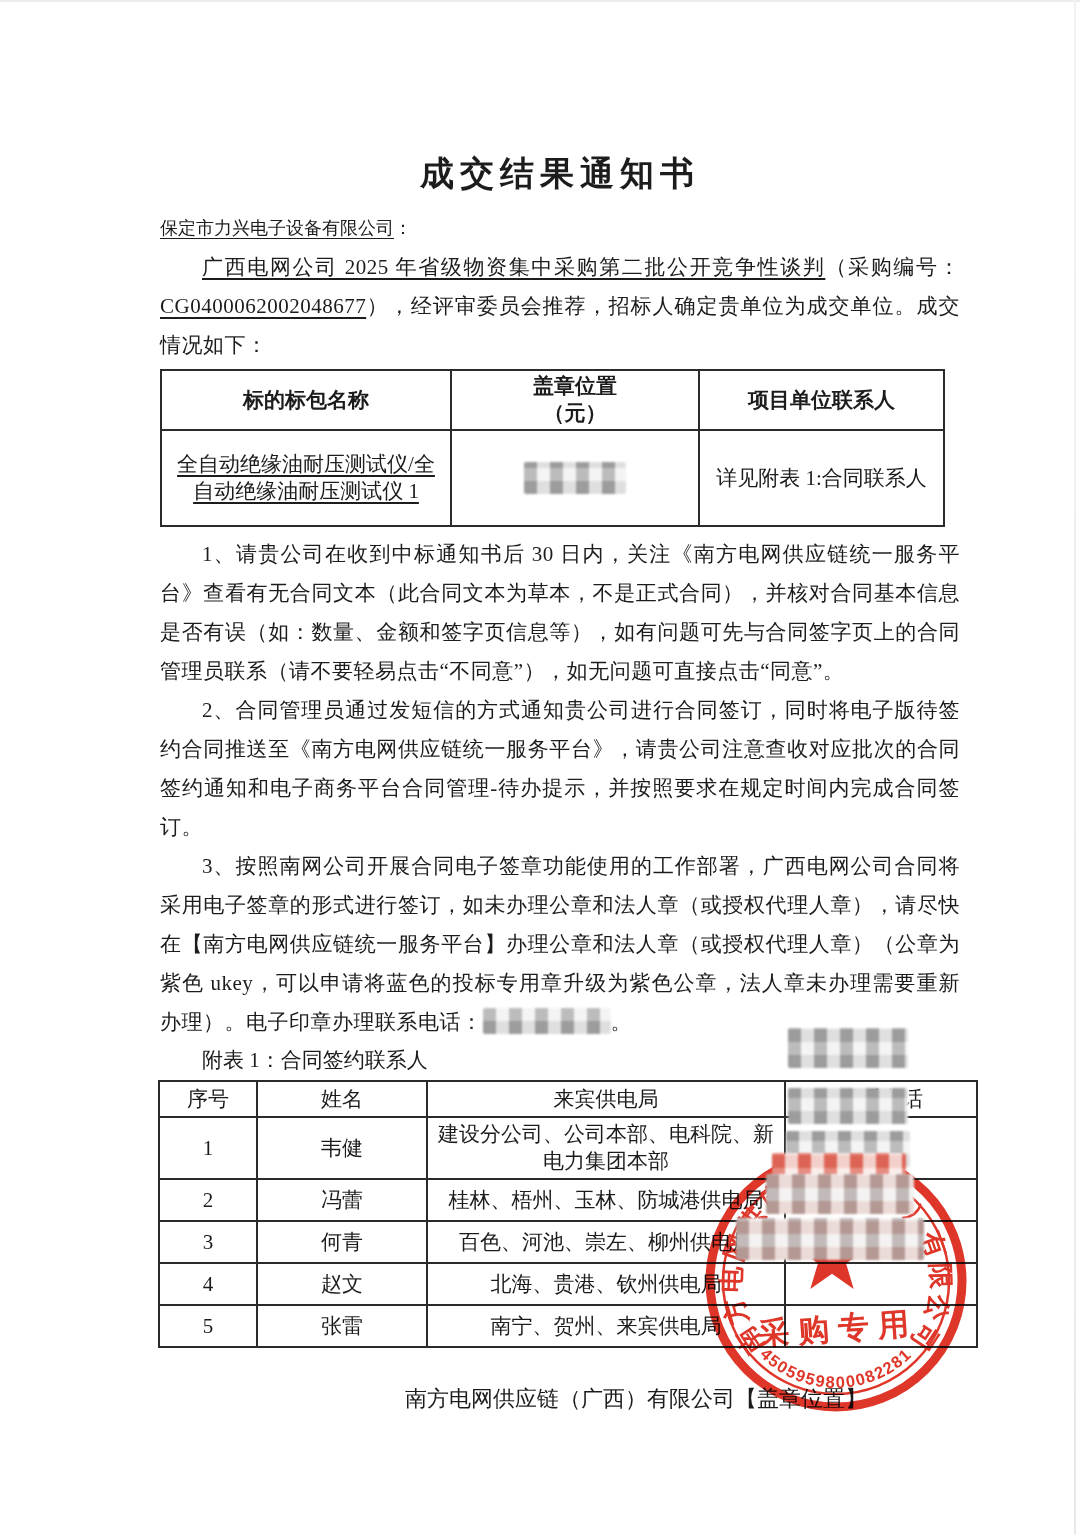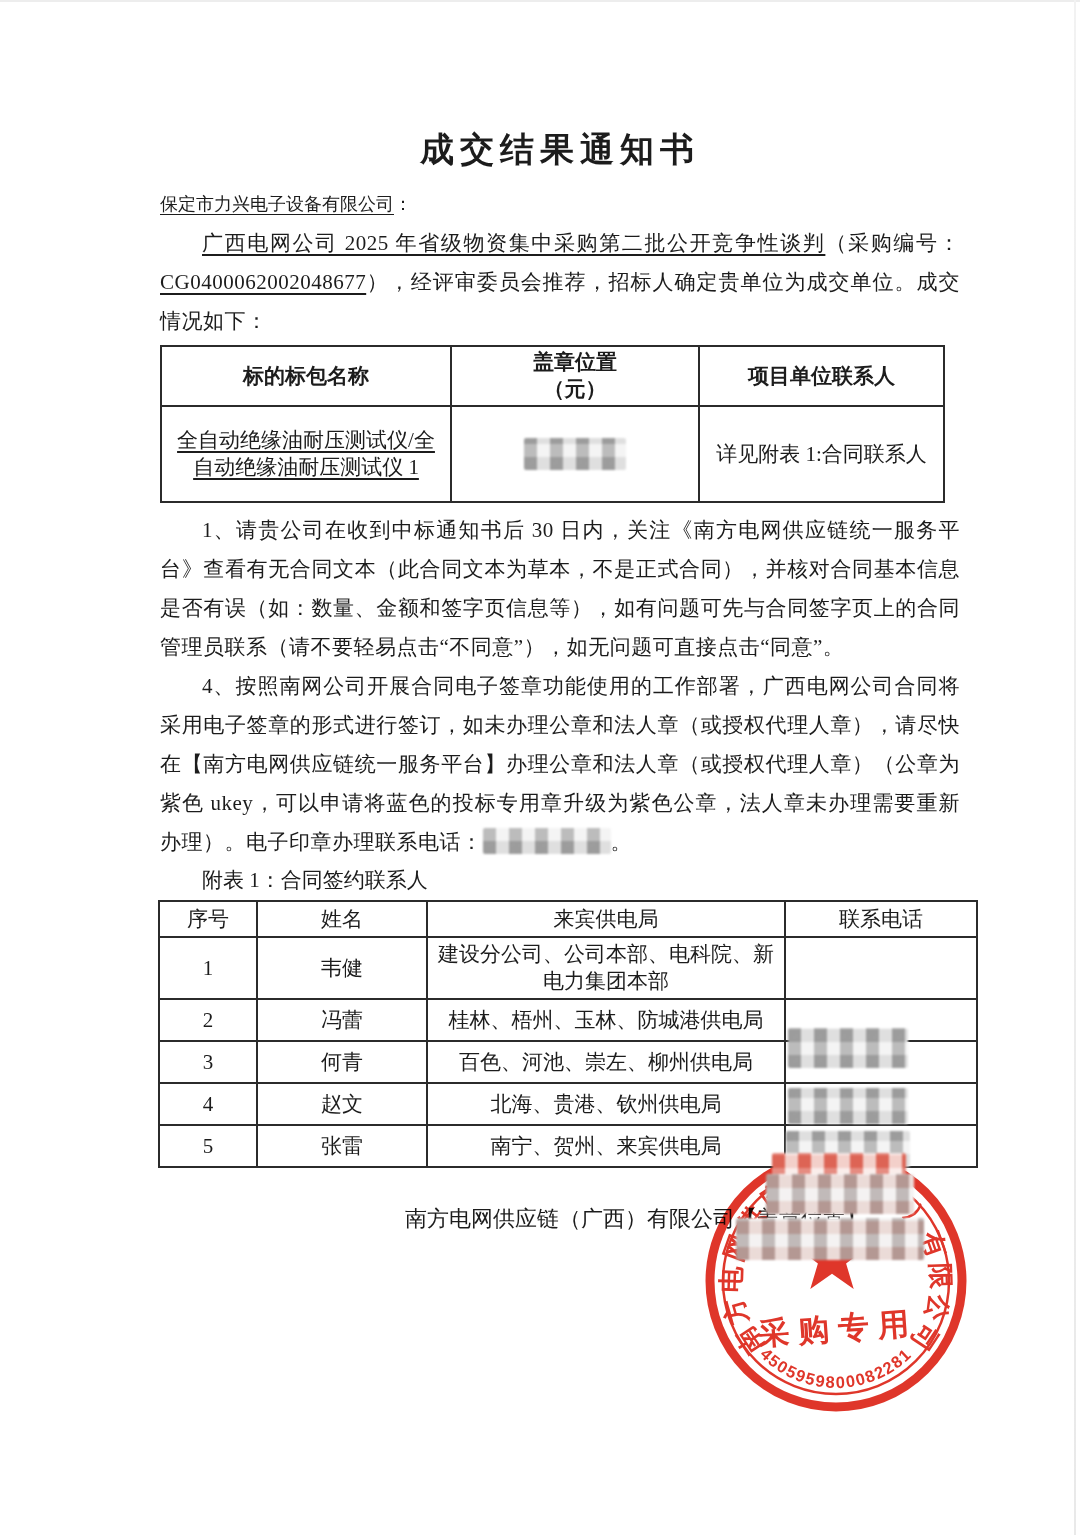--- a/index.html
+++ b/index.html
@@ -12,21 +12,21 @@
     overflow:hidden;
   }
   .page::before{ 
     content:"";position:absolute;left:0;top:0;width:100%;height:2px;
     background:#ededed;
   }
   .scan-edge{
     position:absolute;top:0;right:4px;width:2px;height:100%;
     background:linear-gradient(#f2f2f2,#e9e9e9);
   }
-  .content{padding:126px 120px 0 160px;}
+  .content{padding:126px 120px 0 160px;margin-top:24px;}
   .doc-title{
     text-align:center;font-size:34px;font-weight:bold;
     letter-spacing:6px;margin:0 0 10px 0;line-height:48px;
   }
   .addressee{font-size:18px;line-height:40px;margin:0;}
   .uline{text-decoration:underline;text-underline-offset:4px;}
   .body-p{
     font-size:21px;line-height:39px;margin:0;text-align:justify;
     text-indent:2em;letter-spacing:0.5px;
   }
@@ -113,22 +113,23 @@
         <td>
           <div class="mosaic amount-redact"></div>
         </td>
         <td>详见附表 1:合同联系人</td>
       </tr>
     </tbody>
       </table>
 
     <p class="body-p" style="margin-top:6px">1、请贵公司在收到中标通知书后 30 日内，关注《南方电网供应链统一服务平台》查看有无合同文本（此合同文本为草本，不是正式合同），并核对合同基本信息是否有误（如：数量、金额和签字页信息等），如有问题可先与合同签字页上的合同管理员联系（请不要轻易点击“不同意”），如无问题可直接点击“同意”。</p>
 
+    <p class="body-p">2、合同管理员通过发短信的方式通知贵公司进行合同签订，同时将电子版待签约合同推送至《南方电网供应链统一服务平台》，请贵公司注意查收对应批次的合同签约通知和电子商务平台合同管理-待办提示，并按照要求在规定时间内完成合同签订。</p>
 
-    <p class="body-p"><span>4、按照南网公司开展合同电子签章功能使用的工作部署，广西电网公司合同将采用电子签章的形式进行签订，如未办理公章和法人章（或授权代理人章），请尽快在【南方电网供应链统一服务平台】办理公章和法人章（或授权代理人章）（公章为紫色 ukey，可以申请将蓝色的投标专用章升级为紫色公章，法人章未办理需要重新办理）。电子印章办理联系电话：</span><span class="mosaic redact-inline"></span><span>。</span></p>
+    <p class="body-p"><span>3、按照南网公司开展合同电子签章功能使用的工作部署，广西电网公司合同将采用电子签章的形式进行签订，如未办理公章和法人章（或授权代理人章），请尽快在【南方电网供应链统一服务平台】办理公章和法人章（或授权代理人章）（公章为紫色 ukey，可以申请将蓝色的投标专用章升级为紫色公章，法人章未办理需要重新办理）。电子印章办理联系电话：</span><span class="mosaic redact-inline"></span><span>。</span></p>
 
     <p class="attach-caption">附表 1：合同签约联系人</p>
 
     <table class="attach-table">
       <tbody>
           <tr class="h-row">
         <th style="width:84px">序号</th>
         <th style="width:156px">姓名</th>
         <th style="width:344px">来宾供电局</th>
         <th style="width:178px">联系电话</th>

